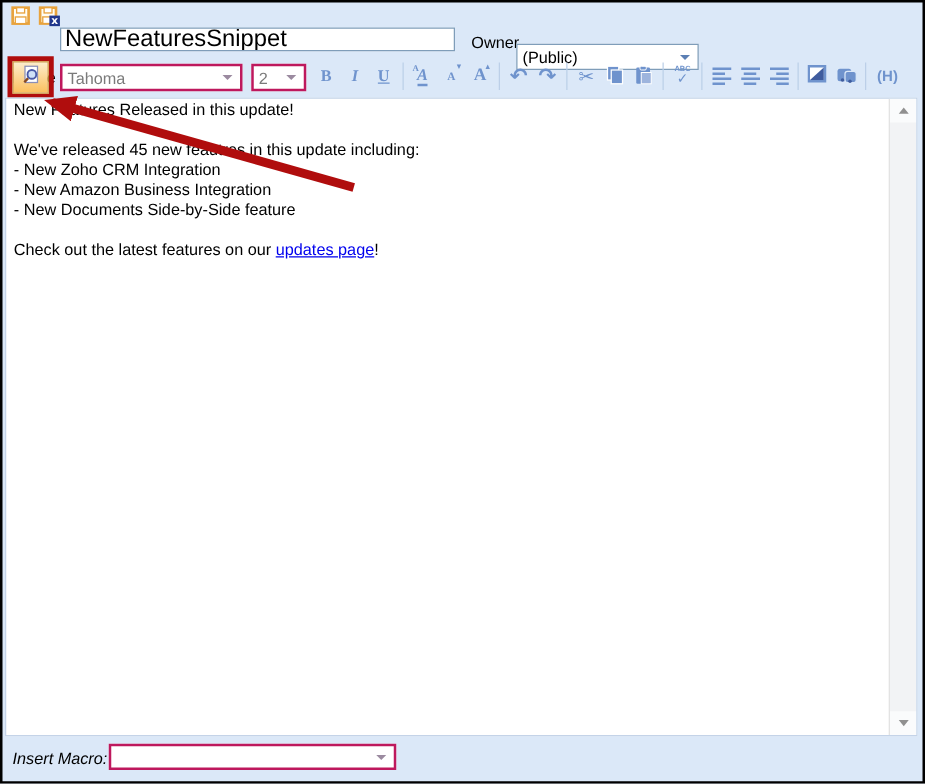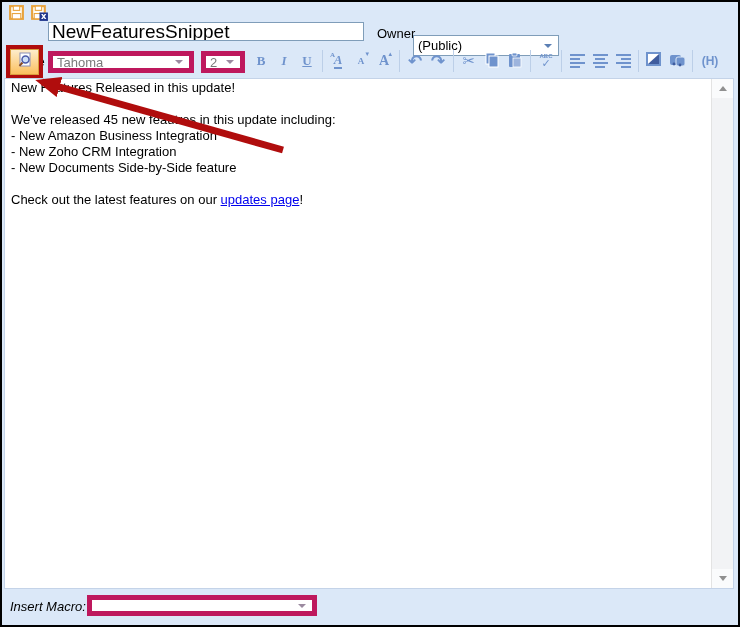--- a/index.html
+++ b/index.html
@@ -19,21 +19,21 @@
   }
   .combo {
     position:absolute; background:#fff; border:1px solid #7f9db9;
     font-size:13px; display:flex; align-items:center; padding-left:4px; cursor:pointer;
   }
   .combo .arrow {
     position:absolute; right:6px; top:50%; margin-top:-2px;
     width:0; height:0; border-left:4px solid transparent; border-right:4px solid transparent;
     border-top:4px solid #5b7fb4;
   }
-  .combo.grey { border:5px solid #be185d; color:#7a7a7a; }
+  .combo.grey { border:2px solid #be185d; color:#7a7a7a; }
   .combo.grey .arrow { border-top-color:#9b8aa0; }
   
   .toolbar { position:absolute; left:2px; top:42px; height:36px; right:2px; }
   .highlight-box {
     position:absolute; left:2px; top:1px; border:4px solid #b00d0d; background:transparent;
   }
   .preview-btn {
     width:29px; height:26px; display:flex; align-items:center; justify-content:center;
     background:linear-gradient(#fdeccb,#fbc express 05f); 
     background:linear-gradient(#fdeccb,#fbc05f);
@@ -262,22 +262,22 @@
         <span class="html-glyph">(H)</span>
       </div>
     </div>
   </div>
 
   <div class="editor">
     <div class="editor-content">
       <div class="line">New Features Released in this update!</div>
       <div class="line"></div>
       <div class="line">We've released 45 new feautres in this update including:</div>
+      <div class="line">- New Zoho CRM Integration</div>
       <div class="line">- New Amazon Business Integration</div>
-      <div class="line">- New Zoho CRM Integration</div>
       <div class="line">- New Documents Side-by-Side feature</div>
       <div class="line"></div>
       <div class="line"><span>Check out the latest features on our </span><a>updates page</a><span>!</span></div>
     </div>
     <div class="scrollbar">
       <div class="sb-btn sb-up">
           <span class="tri-up"></span>
         </div>
       <div class="sb-btn sb-dn">
           <span class="tri-dn"></span>

